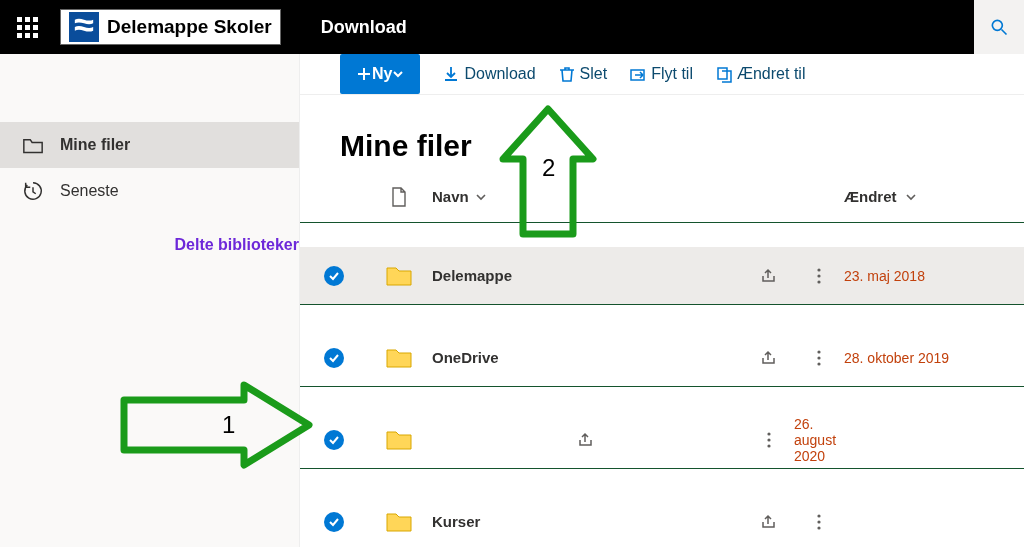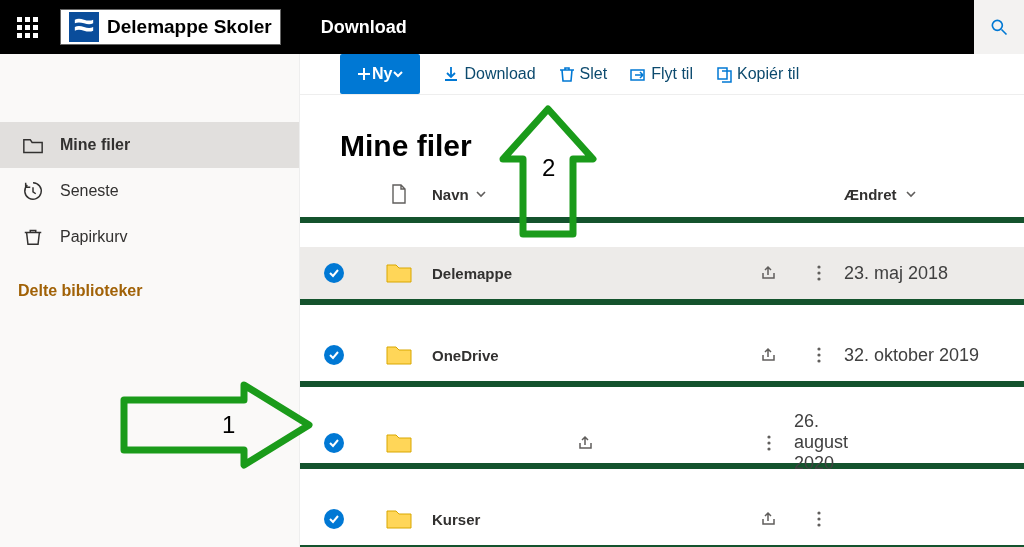--- a/index.html
+++ b/index.html
@@ -54,21 +54,22 @@
       padding-left: 22px;
       cursor: pointer;
       font-size: 16px;
       color: #323130;
     }
     .side-item.active { background: #e1dfdd; font-weight: 600; }
     .side-item .icon { width: 22px; height: 22px; margin-right: 16px; display:flex; align-items:center; justify-content:center; }
     .side-header {
       padding: 22px 0 0 18px;
       font-size: 16px; font-weight: 600;
-      color: #a16207;
+      color: #6d28d9;
+      text-align: right;
     }
 
     .main { flex: 1; display: flex; flex-direction: column; position: relative; }
     .cmdbar {
       height: 68px;
       display: flex; align-items: center;
       padding-left: 40px;
       border-bottom: 1px solid #eee;
       gap: 22px;
     }
@@ -91,42 +92,42 @@
       font-size: 30px; font-weight: 600;
       padding: 34px 0 8px 40px;
     }
 
     .table { width: 100%; }
     .thead, .trow {
       display: grid;
       grid-template-columns: 70px 58px 1fr 50px 50px 180px;
       align-items: center;
       height: 58px;
-      border-bottom: 6px solid #14532d;
+      border-bottom: 1px solid #14532d;
     }
     .thead { height: 52px; color: #323130; font-weight: 600; font-size: 15px; }
     .trow { font-size: 15px; color: #323130; margin-top: 24px; }
     .trow.sel { background: #edebe9; }
     .trow .name { font-weight: 600; }
     .thead .col-name, .trow .name { padding-left: 4px; }
     .col-name { display:flex; align-items:center; gap:6px; }
     .col-mod { display:flex; align-items:center; gap:8px; }
     .thead .file-col { display:flex; justify-content:center; }
     .check {
       width: 20px; height: 20px; border-radius: 50%;
       background: #0078d4;
       display: flex; align-items: center; justify-content: center;
       margin-left: 24px;
       cursor: pointer;
     }
     .check svg { width: 12px; height: 12px; }
     .folder-icon { display:flex; justify-content:center; }
     .folder-icon svg { width: 26px; height: 22px; }
     .share-icon, .more-icon { display:flex; justify-content:center; cursor:pointer; color:#605e5c; }
-    .modcell { color: #404040; font-size: 18px; }
+    .modcell { color: #c2410c; font-size: 14px; }
 
     
     .arrow1 {
       position: absolute; left: 114px; top: 380px;
       pointer-events: none;
     }
     .arrow2 {
       position: absolute; left: 498px; top: 104px;
       pointer-events: none;
     }
@@ -177,28 +178,20 @@
       <span>Mine filer</span>
     </div>
     <div class="side-item">
       <span class="icon">
         <svg viewBox="0 0 24 24">
             <path d="M12 3a9 9 0 1 1-6.2 2.5M4 3v5h5" fill="none" stroke="#323130" stroke-width="1.6"></path>
             <path d="M12 8v5l3 2" fill="none" stroke="#323130" stroke-width="1.6"></path>
           </svg>
       </span>
       <span>Seneste</span>
-    </div>
-    <div class="side-item">
-      <span class="icon">
-        <svg viewBox="0 0 24 24">
-            <path d="M5 7h14l-1.5 13h-11z M9 7V5h6v2 M3 7h18" fill="none" stroke="#323130" stroke-width="1.6"></path>
-          </svg>
-      </span>
-      <span>Papirkurv</span>
     </div>
     <div class="side-header">Delte biblioteker</div>
   </div>
 
   <div class="main">
     <div class="cmdbar">
       <button class="btn-primary">
         <svg width="16" height="16" viewBox="0 0 16 16">
             <path d="M8 2v12M2 8h12" stroke="#fff" stroke-width="2"></path>
           </svg>
@@ -232,21 +225,21 @@
         </span>
         <span>Flyt til</span>
       </div>
       <div class="cmd">
         <span class="icon">
           <svg viewBox="0 0 18 18">
               <rect x="3" y="3" width="9" height="11" fill="none" stroke="#0078d4" stroke-width="1.5"></rect>
               <path d="M7 6h9v11H7" fill="none" stroke="#0078d4" stroke-width="1.5"></path>
             </svg>
         </span>
-        <span>Kopiér til</span>
+        <span>Ændret til</span>
       </div>
     </div>
 
     <div class="page-title">Mine filer</div>
 
     <div class="table">
       <div class="thead">
         <span></span>
         <span class="file-col">
           <svg width="16" height="20" viewBox="0 0 16 20">
@@ -313,21 +306,21 @@
               <path d="M3 9v5h11V9 M8 3v8M5 6l3-3 3 3" fill="none" stroke="#605e5c" stroke-width="1.5"></path>
             </svg>
           </span>
         <span class="more-icon">
             <svg width="4" height="16" viewBox="0 0 4 16">
               <circle cx="2" cy="2" r="1.6" fill="#605e5c"></circle>
               <circle cx="2" cy="8" r="1.6" fill="#605e5c"></circle>
               <circle cx="2" cy="14" r="1.6" fill="#605e5c"></circle>
             </svg>
           </span>
-        <span class="modcell">32. oktober 2019</span>
+        <span class="modcell">28. oktober 2019</span>
       </div>
 
       <div class="trow">
         <span class="check">
             <svg viewBox="0 0 12 12">
               <path d="M2 6l3 3 5-6" fill="none" stroke="#fff" stroke-width="2"></path>
             </svg>
           </span>
         <span class="folder-icon">
             <svg viewBox="0 0 26 22">

